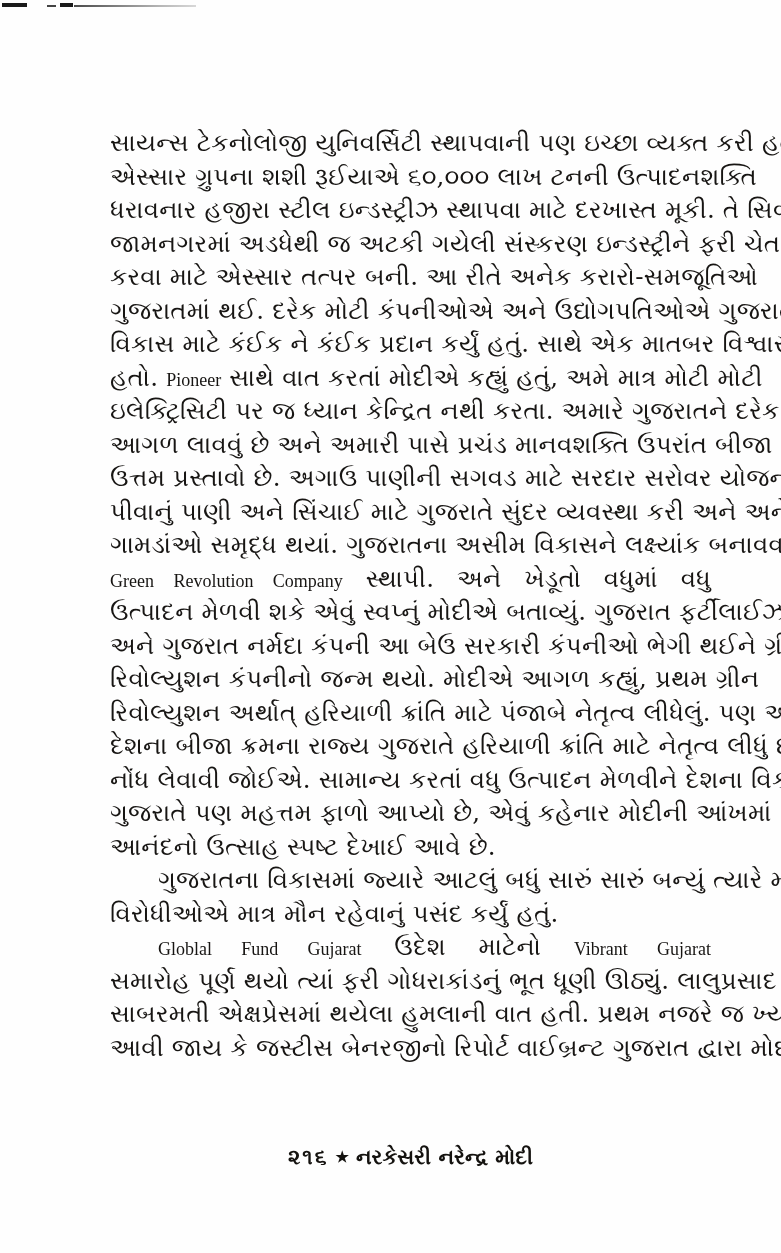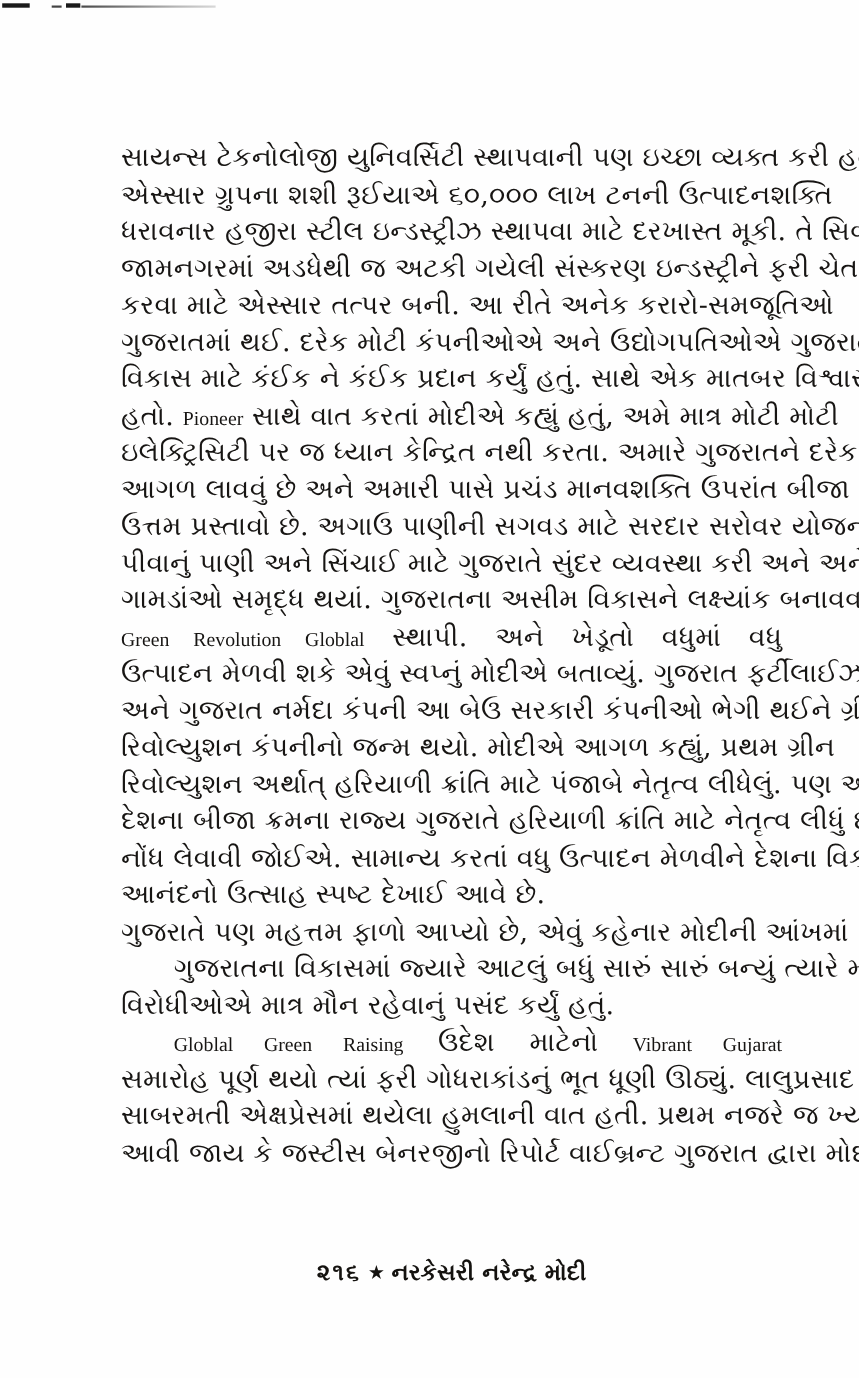--- a/index.html
+++ b/index.html
@@ -96,36 +96,36 @@
         <div class="line">જામનગરમાં અડધેથી જ અટકી ગયેલી સંસ્કરણ ઇન્ડસ્ટ્રીને ફરી ચેતનવંતી</div>
         <div class="line">કરવા માટે એસ્સાર તત્પર બની. આ રીતે અનેક કરારો-સમજૂતિઓ</div>
         <div class="line">ગુજરાતમાં થઈ. દરેક મોટી કંપનીઓએ અને ઉદ્યોગપતિઓએ ગુજરાતના</div>
         <div class="line">વિકાસ માટે કંઈક ને કંઈક પ્રદાન કર્યું હતું. સાથે એક માતબર વિશ્વાસ આપ્યો</div>
         <div class="line">હતો. <span class="latin">Pioneer</span> સાથે વાત કરતાં મોદીએ કહ્યું હતું, અમે માત્ર મોટી મોટી</div>
         <div class="line">ઇલેક્ટ્રિસિટી પર જ ધ્યાન કેન્દ્રિત નથી કરતા. અમારે ગુજરાતને દરેક ક્ષેત્રમાં</div>
         <div class="line">આગળ લાવવું છે અને અમારી પાસે પ્રચંડ માનવશક્તિ ઉપરાંત બીજા અનેક</div>
         <div class="line">ઉત્તમ પ્રસ્તાવો છે. અગાઉ પાણીની સગવડ માટે સરદાર સરોવર યોજના દ્વારા</div>
         <div class="line">પીવાનું પાણી અને સિંચાઈ માટે ગુજરાતે સુંદર વ્યવસ્થા કરી અને અનેક</div>
         <div class="line">ગામડાંઓ સમૃદ્ધ થયાં. ગુજરાતના અસીમ વિકાસને લક્ષ્યાંક બનાવવા</div>
-        <div class="line"><span class="latin">Green Revolution Globlal</span> સ્થાપી. અને ખેડૂતો વધુમાં વધુ</div>
+        <div class="line"><span class="latin">Green Revolution Company</span> સ્થાપી. અને ખેડૂતો વધુમાં વધુ</div>
         <div class="line">ઉત્પાદન મેળવી શકે એવું સ્વપ્નું મોદીએ બતાવ્યું. ગુજરાત ફર્ટીલાઈઝર કંપની</div>
         <div class="line">અને ગુજરાત નર્મદા કંપની આ બેઉ સરકારી કંપનીઓ ભેગી થઈને ગ્રીન</div>
         <div class="line">રિવોલ્યુશન કંપનીનો જન્મ થયો. મોદીએ આગળ કહ્યું, પ્રથમ ગ્રીન</div>
         <div class="line">રિવોલ્યુશન અર્થાત્ હરિયાળી ક્રાંતિ માટે પંજાબે નેતૃત્વ લીધેલું. પણ આજે</div>
         <div class="line">દેશના બીજા ક્રમના રાજ્ય ગુજરાતે હરિયાળી ક્રાંતિ માટે નેતૃત્વ લીધું છે એની</div>
         <div class="line">નોંધ લેવાવી જોઈએ. સામાન્ય કરતાં વધુ ઉત્પાદન મેળવીને દેશના વિકાસમાં</div>
+        <div class="line">ગુજરાતે પણ મહત્તમ ફાળો આપ્યો છે, એવું કહેનાર મોદીની આંખમાં</div>
         <div class="line short">આનંદનો ઉત્સાહ સ્પષ્ટ દેખાઈ આવે છે.</div>
-        <div class="line">ગુજરાતે પણ મહત્તમ ફાળો આપ્યો છે, એવું કહેનાર મોદીની આંખમાં</div>
       </div>
       <div class="para indent">
         <div class="line">ગુજરાતના વિકાસમાં જ્યારે આટલું બધું સારું સારું બન્યું ત્યારે મોદીના</div>
         <div class="line short">વિરોધીઓએ માત્ર મૌન રહેવાનું પસંદ કર્યું હતું.</div>
       </div>
       <div class="para indent">
-        <div class="line"><span class="latin">Globlal Green Raising</span> ઉદેશ માટેનો <span class="latin">Vibrant Gujarat</span></div>
+        <div class="line"><span class="latin">Globlal Fund Gujarat</span> ઉદેશ માટેનો <span class="latin">Vibrant Gujarat</span></div>
         <div class="line">સમારોહ પૂર્ણ થયો ત્યાં ફરી ગોધરાકાંડનું ભૂત ધૂણી ઊઠ્યું. લાલુપ્રસાદ યાદવે</div>
         <div class="line">સાબરમતી એક્ષપ્રેસમાં થયેલા હુમલાની વાત હતી. પ્રથમ નજરે જ ખ્યાલ</div>
         <div class="line">આવી જાય કે જસ્ટીસ બેનરજીનો રિપોર્ટ વાઈબ્રન્ટ ગુજરાત દ્વારા મોદીને</div>
       </div>
     </div>
 
   <div class="footer">
     <span class="pgnum">૨૧૬</span><span class="star">★</span><span>નરકેસરી નરેન્દ્ર મોદી</span>
   </div>
 

